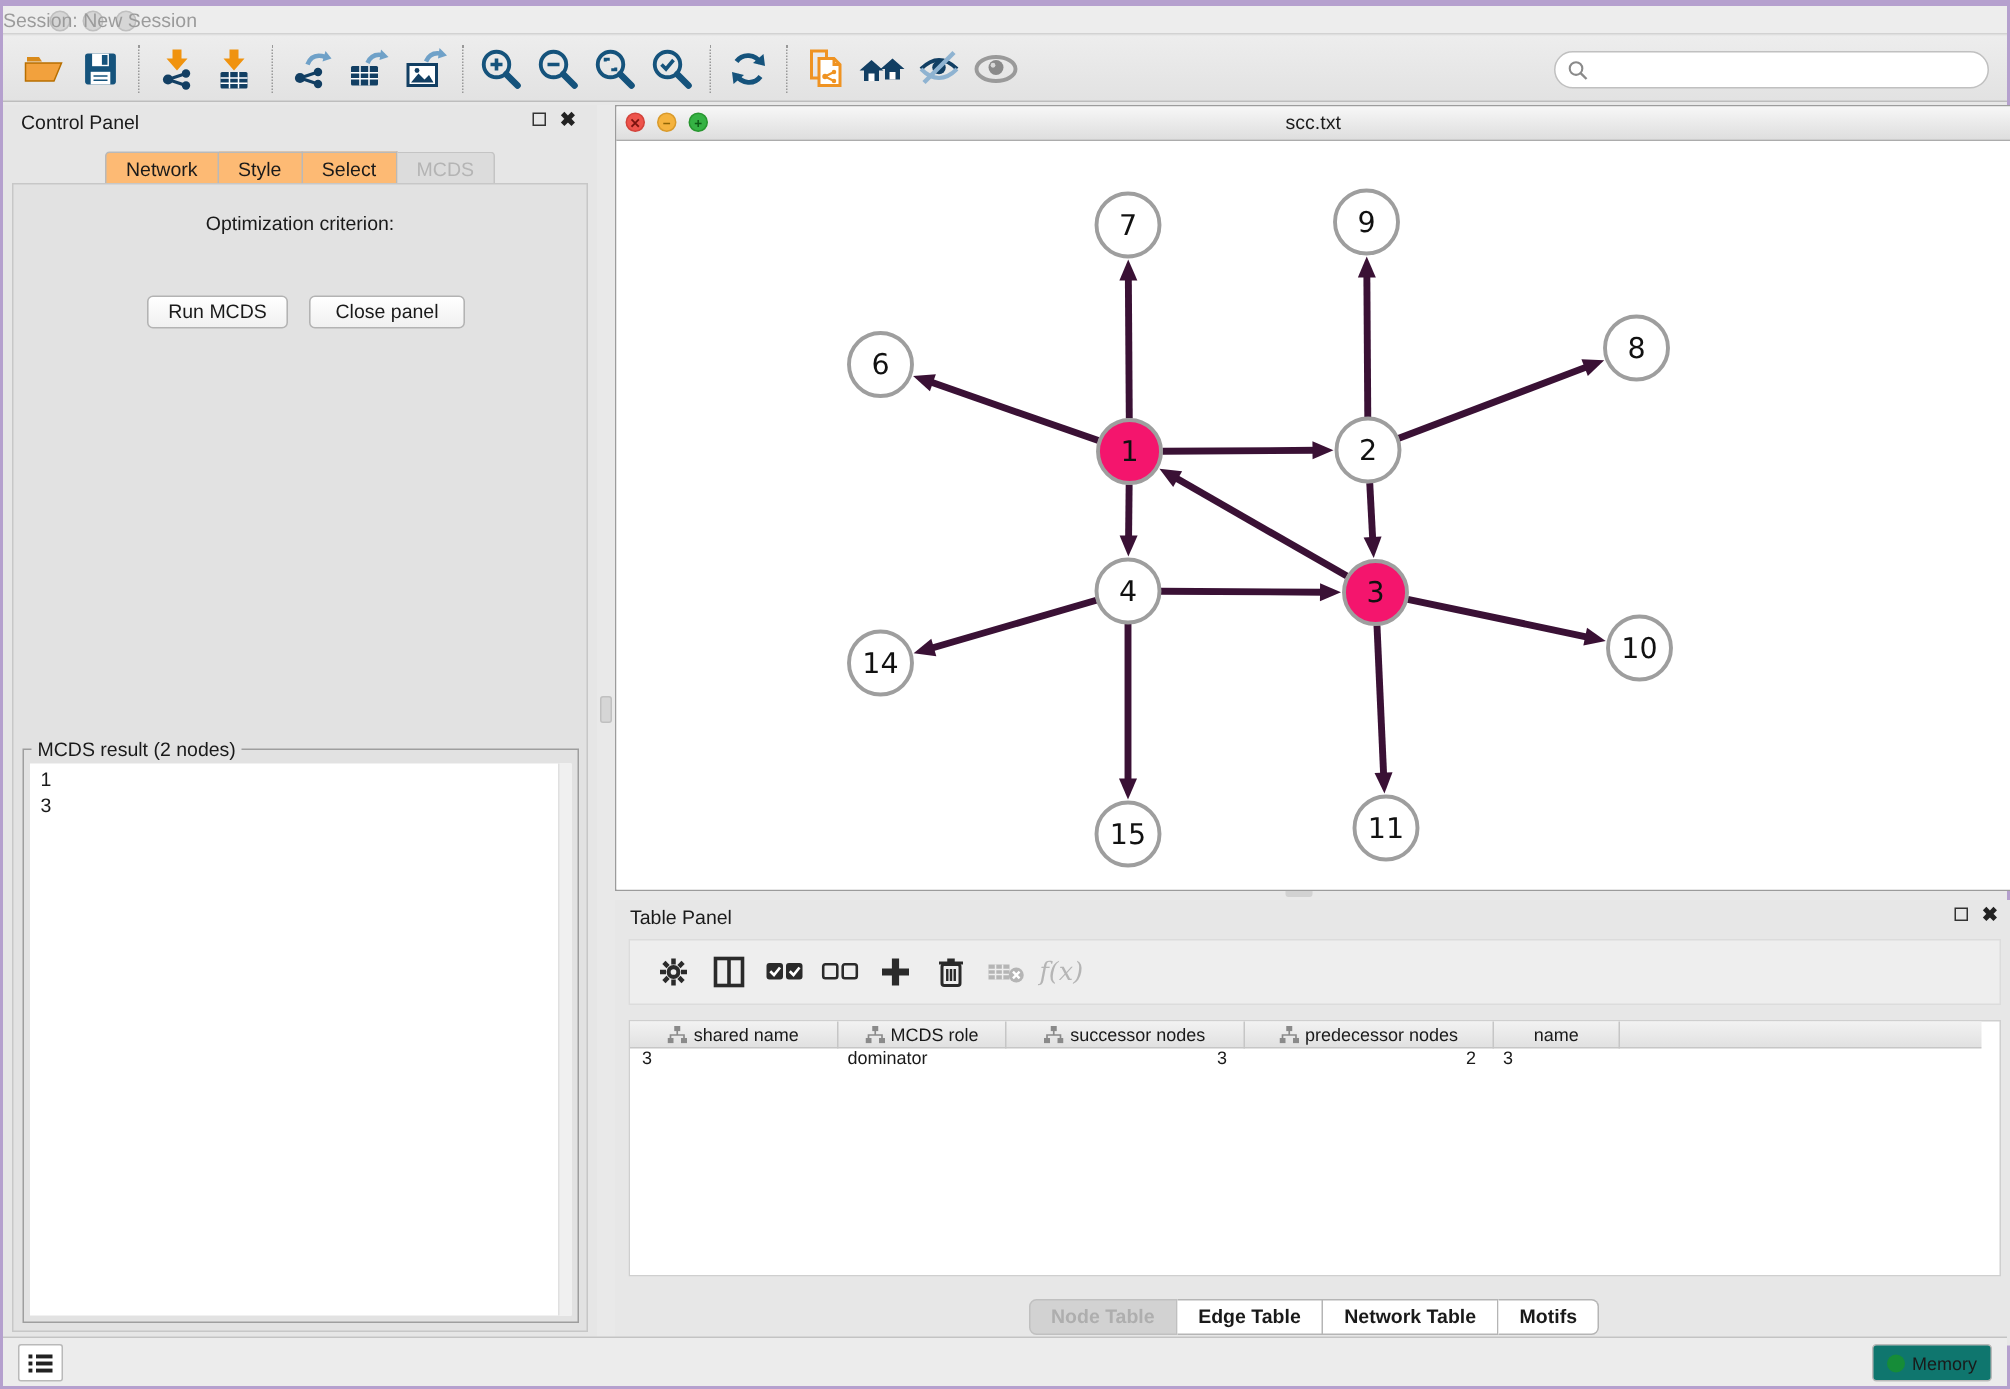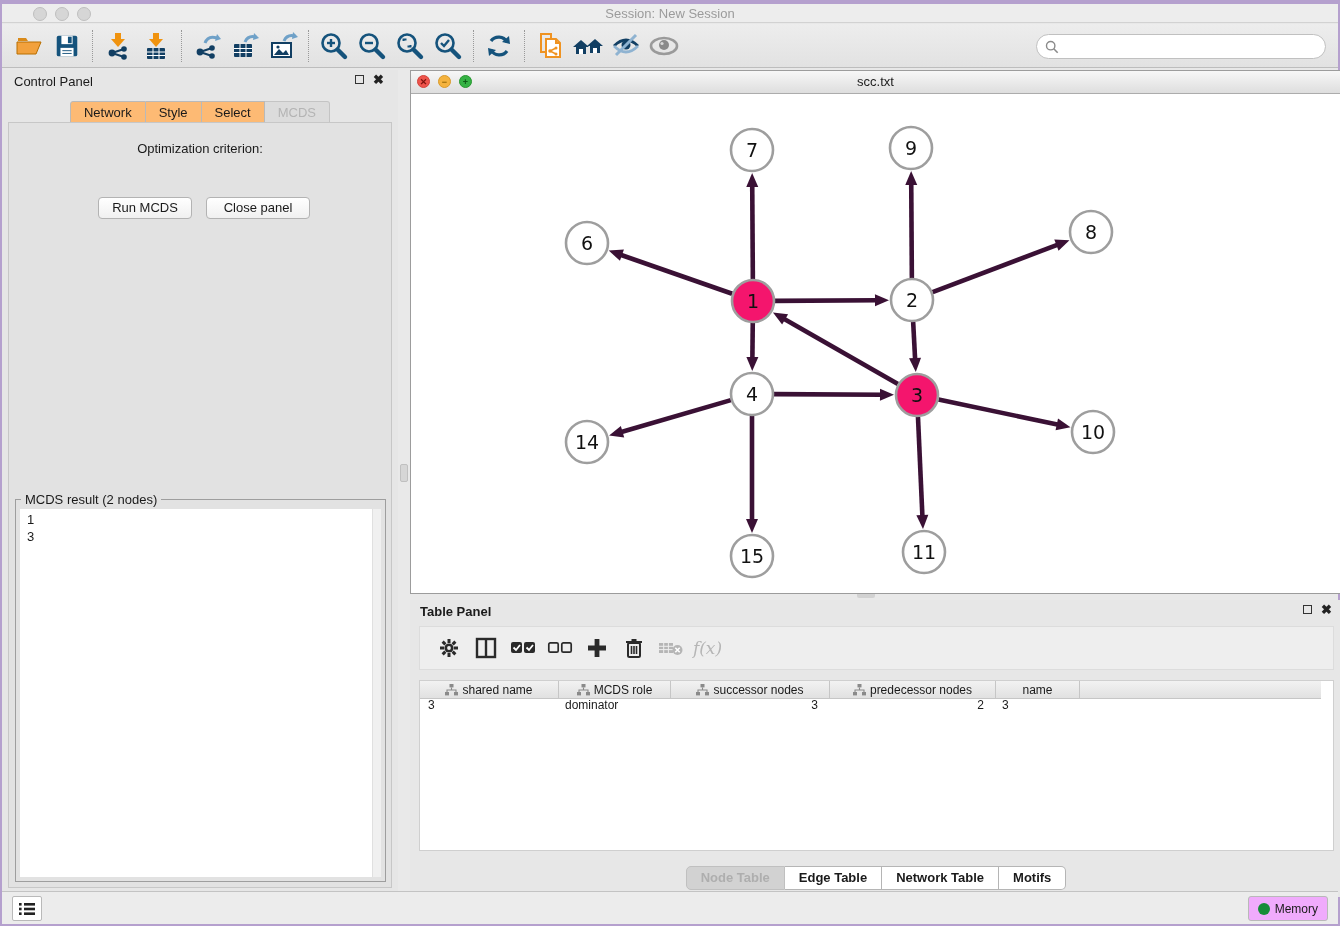--- a/index.html
+++ b/index.html
@@ -2,21 +2,21 @@
 <html><head>
 <meta charset="utf-8">
 <style>
   * { margin:0; padding:0; box-sizing:border-box; }
   html,body { width:1340px; height:926px; }
   body { background:#b5a0ce; font-family:"Liberation Sans", sans-serif; color:#1a1a1a; overflow:hidden; }
   #win { position:absolute; top:4px; left:2px; right:2px; bottom:2px; background:#e8e8e8; }
 
   
   #titlebar { position:absolute; top:0; left:0; right:0; height:19px; background:#ededed; border-bottom:1px solid #d2d2d2; }
-  #titlebar .title { position:absolute; left:0; right:0; top:2px; text-align:center; font-size:13px; color:#9b9b9b; }
+  #titlebar .title { position:absolute; left:0; right:0; top:2px; font-size:13px; color:#9b9b9b; }
   .tl { position:absolute; top:3px; width:14px; height:14px; border-radius:50%; background:#d6d6d6; border:1px solid #bfbfbf; }
 
   
   #toolbar { position:absolute; top:20px; left:0; right:0; height:44px; background:linear-gradient(#ededed,#e2e2e2); border-bottom:1px solid #bdbdbd; display:flex; align-items:center; padding-left:8px; }
   .tbtn { width:38px; height:38px; display:flex; align-items:center; justify-content:center; }
   .tsep { width:1px; height:32px; border-left:1px dotted #999; margin:0 6px; }
   #searchbox { position:absolute; right:12px; top:10px; width:290px; height:25px; background:#fff; border:1px solid #c0c0c0; border-radius:13px; display:flex; align-items:center; padding-left:8px; }
   #searchbox input { border:none; outline:none; flex:1; font-size:12px; background:transparent; margin-left:5px; }
 
   
@@ -52,38 +52,38 @@
 
   
   #net-window { position:absolute; top:66px; left:408px; width:931px; height:524px; border:1px solid #9c9c9c; background:#fff; }
   #net-titlebar { position:absolute; top:0; left:0; right:0; height:23px; background:linear-gradient(#f7f7f7,#dedede); border-bottom:1px solid #acacac; }
   #net-titlebar .title { position:absolute; left:0; right:0; top:3px; text-align:center; font-size:13px; color:#1c1c1c; }
   .doclight { position:absolute; top:4px; width:13px; height:13px; border-radius:50%; font-size:9px; font-weight:bold; text-align:center; line-height:13px; }
   #net-canvas { position:absolute; top:23px; left:0; right:0; bottom:0; background:#fff; }
 
   
   #table-panel { position:absolute; top:596px; left:408px; width:932px; height:297px; background:#e7e7e7; }
-  #table-panel .phead { position:absolute; top:4px; left:10px; font-size:13px;font-weight:bold; }
+  #table-panel .phead { position:absolute; top:4px; left:10px; font-size:13px; }
   #tp-toolbar { position:absolute; top:26px; left:9px; width:915px; height:44px; background:#eeeeee; border:1px solid #dcdcdc; display:flex; align-items:center; padding-left:10px; }
   .tpbtn { width:37px; height:36px; display:flex; align-items:center; justify-content:center; }
   #tp-table { position:absolute; top:80px; left:9px; width:915px; height:171px; background:#fff; border:1px solid #cfcfcf; }
   #tp-header { position:absolute; top:0; left:0; right:12px; height:18px; background:linear-gradient(#f2f2f2,#e1e1e1); border-bottom:1px solid #c6c6c6; display:flex; }
   .th { height:18px; border-right:1px solid #c6c6c6; display:flex; align-items:center; justify-content:center; gap:4px; font-size:12px; }
   .trow { display:flex; height:16px; }
   .td { font-size:12px; line-height:16px; padding:0 4px; overflow:hidden; white-space:nowrap; }
   #tp-tabs { position:absolute; bottom:7px; left:0; right:0; display:flex; justify-content:center; }
   .btab { font-size:13px; font-weight:bold; background:#fff; border:1px solid #b5b5b5; border-left-width:0; padding:3px 14px 4px; }
   .btab:first-child { border-left-width:1px; border-radius:5px 0 0 5px; }
   .btab:last-child { border-radius:0 5px 5px 0; }
   .btab.sel { background:#d2d2d2; color:#aeaeae; border-color:#c0c0c0; }
 
   
   #statusbar { position:absolute; left:0; right:0; bottom:0; height:33px; background:#ececec; border-top:1px solid #c3c3c3; }
   #list-btn { position:absolute; left:10px; top:4px; width:30px; height:25px; background:#fff; border:1px solid #b9b9b9; border-radius:2px; display:flex; align-items:center; justify-content:center; }
-  #mem-btn { position:absolute; right:10px; top:4px; height:25px; background:#f0abfc; border:1px solid #b9b9b9; border-radius:3px; display:flex; align-items:center; gap:5px; padding:0 9px; font-size:12px; }
+  #mem-btn { position:absolute; right:10px; top:4px; height:25px; background:#0f766e; border:1px solid #b9b9b9; border-radius:3px; display:flex; align-items:center; gap:5px; padding:0 9px; font-size:12px; }
   #mem-dot { width:12px; height:12px; border-radius:50%; background:#168c38; }
   .fx { font-family:"DejaVu Serif", serif; font-style:italic; font-size:17px; color:#b5b5b5; }
 </style>
 </head>
 <body>
 
 <div id="win">
 
   <div id="titlebar">
     <span class="tl" style="left:31px;"></span>

